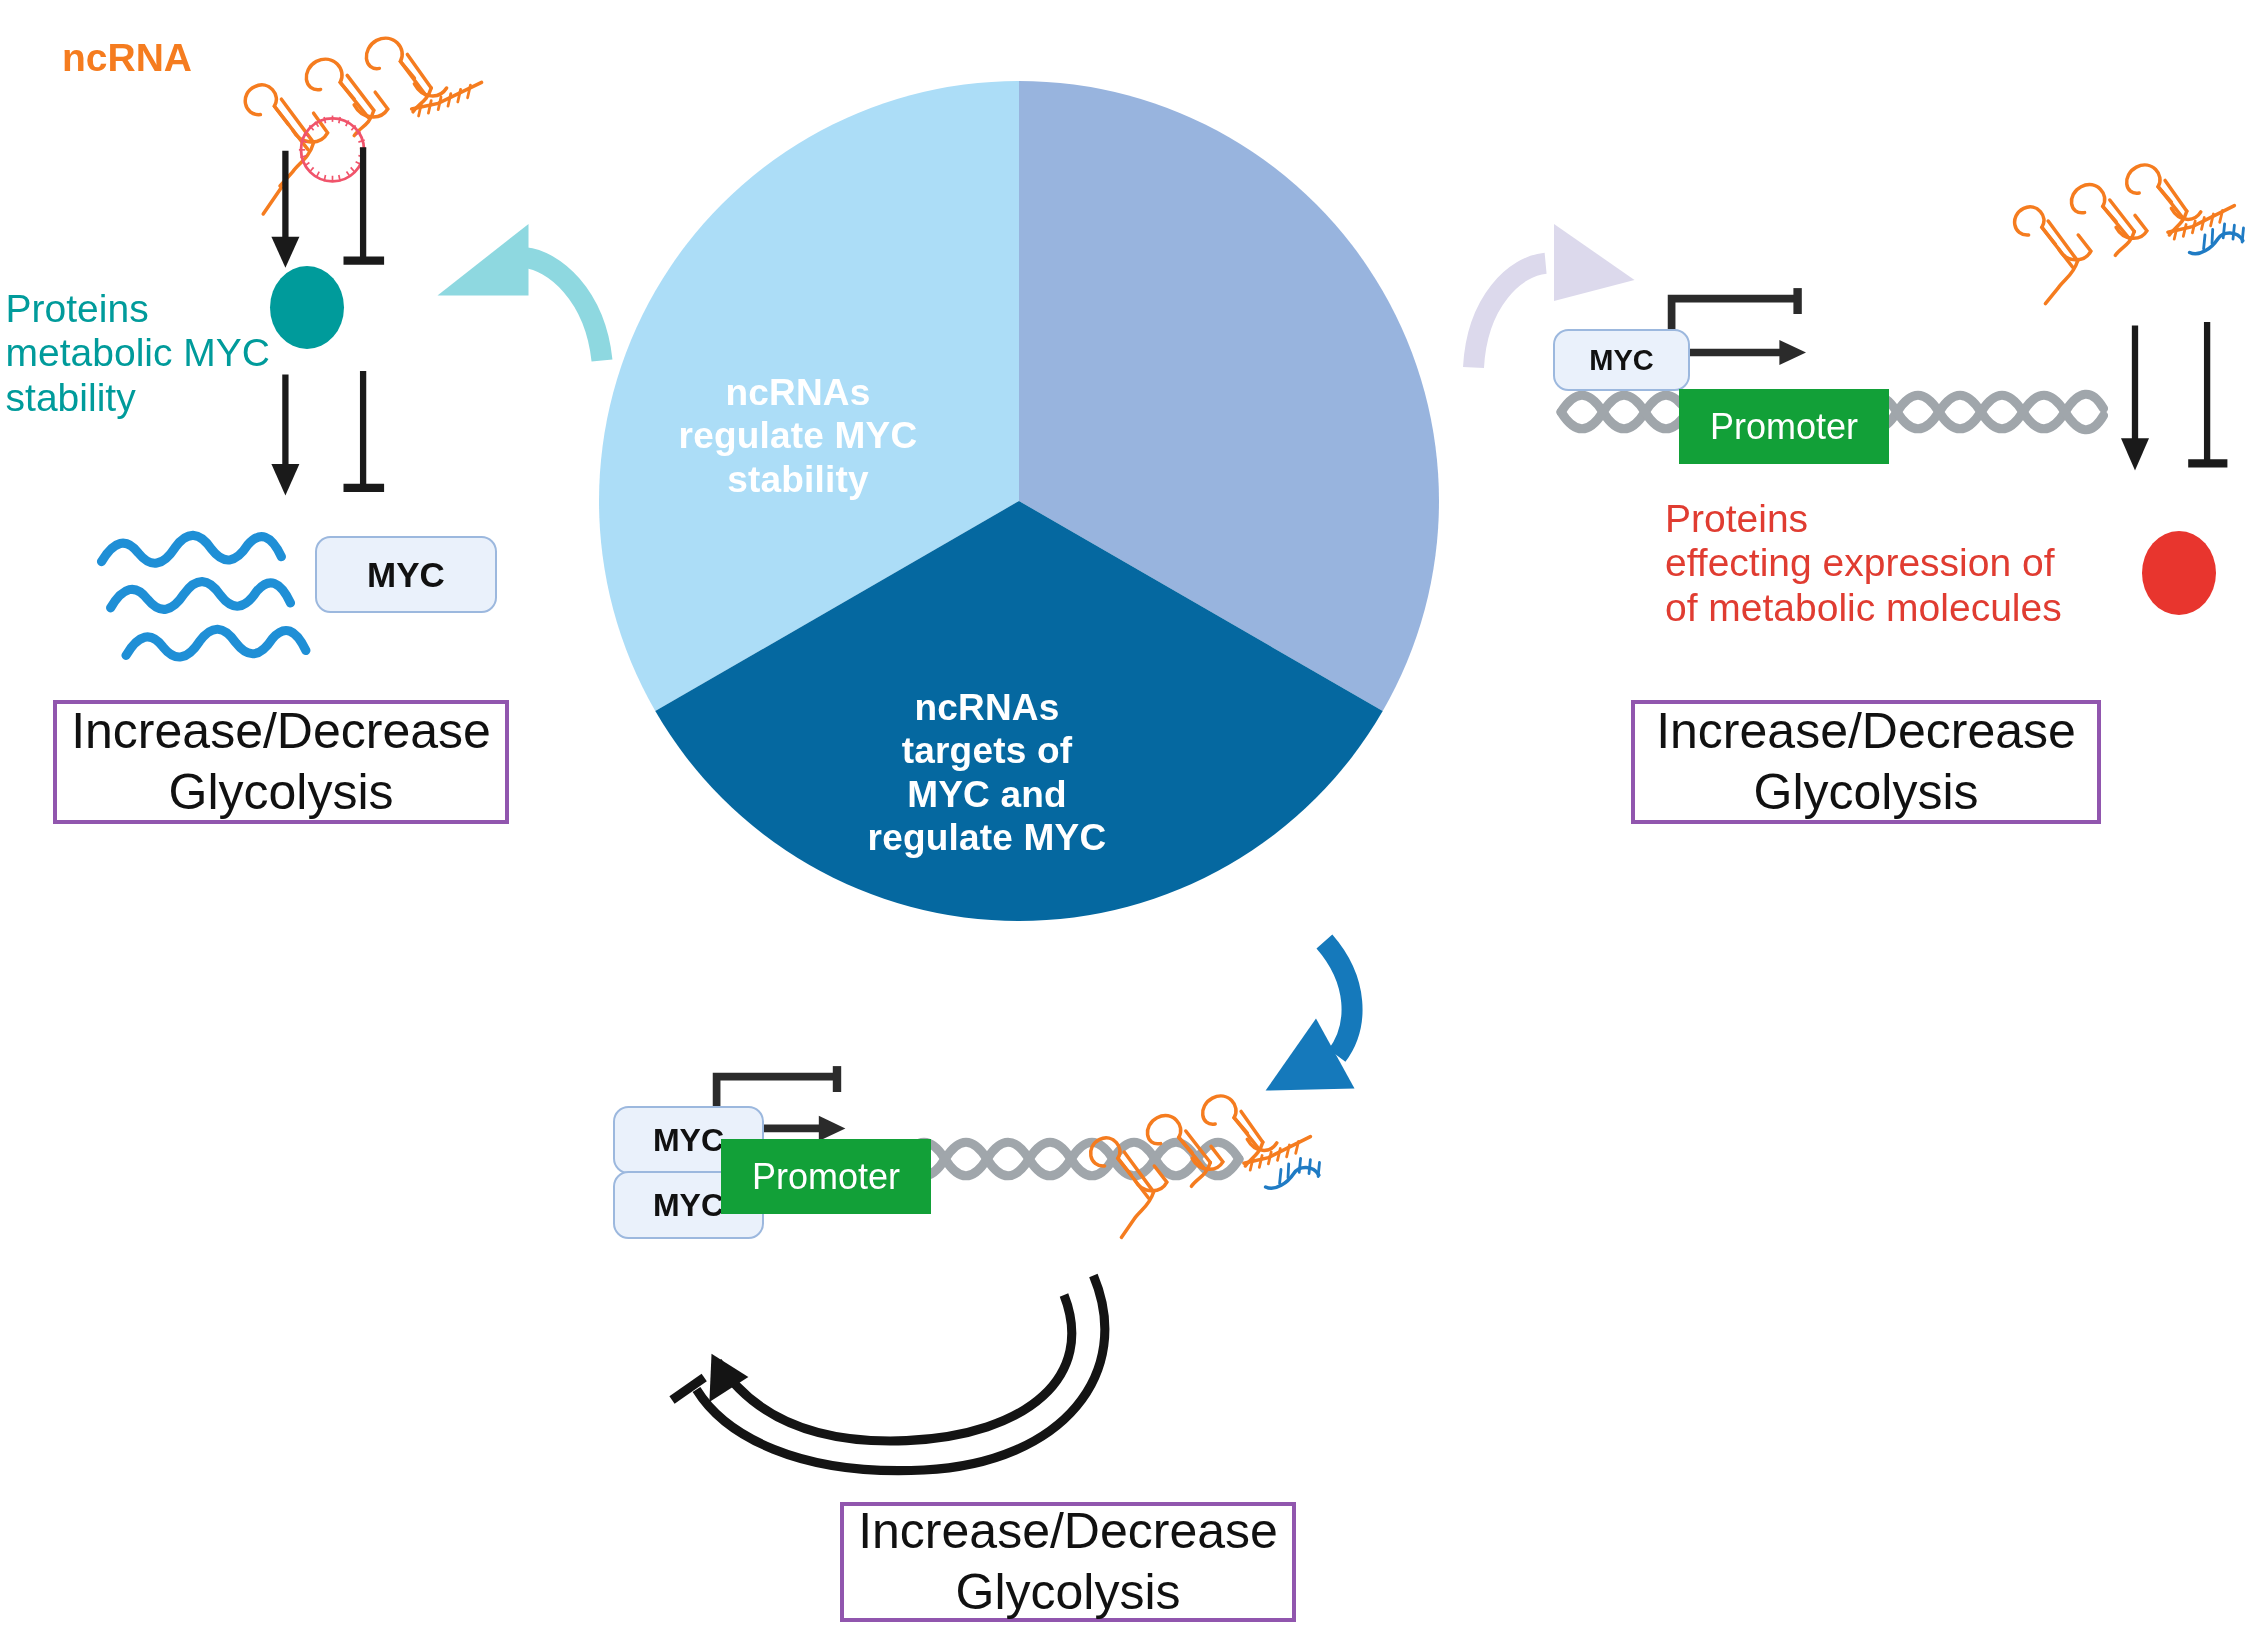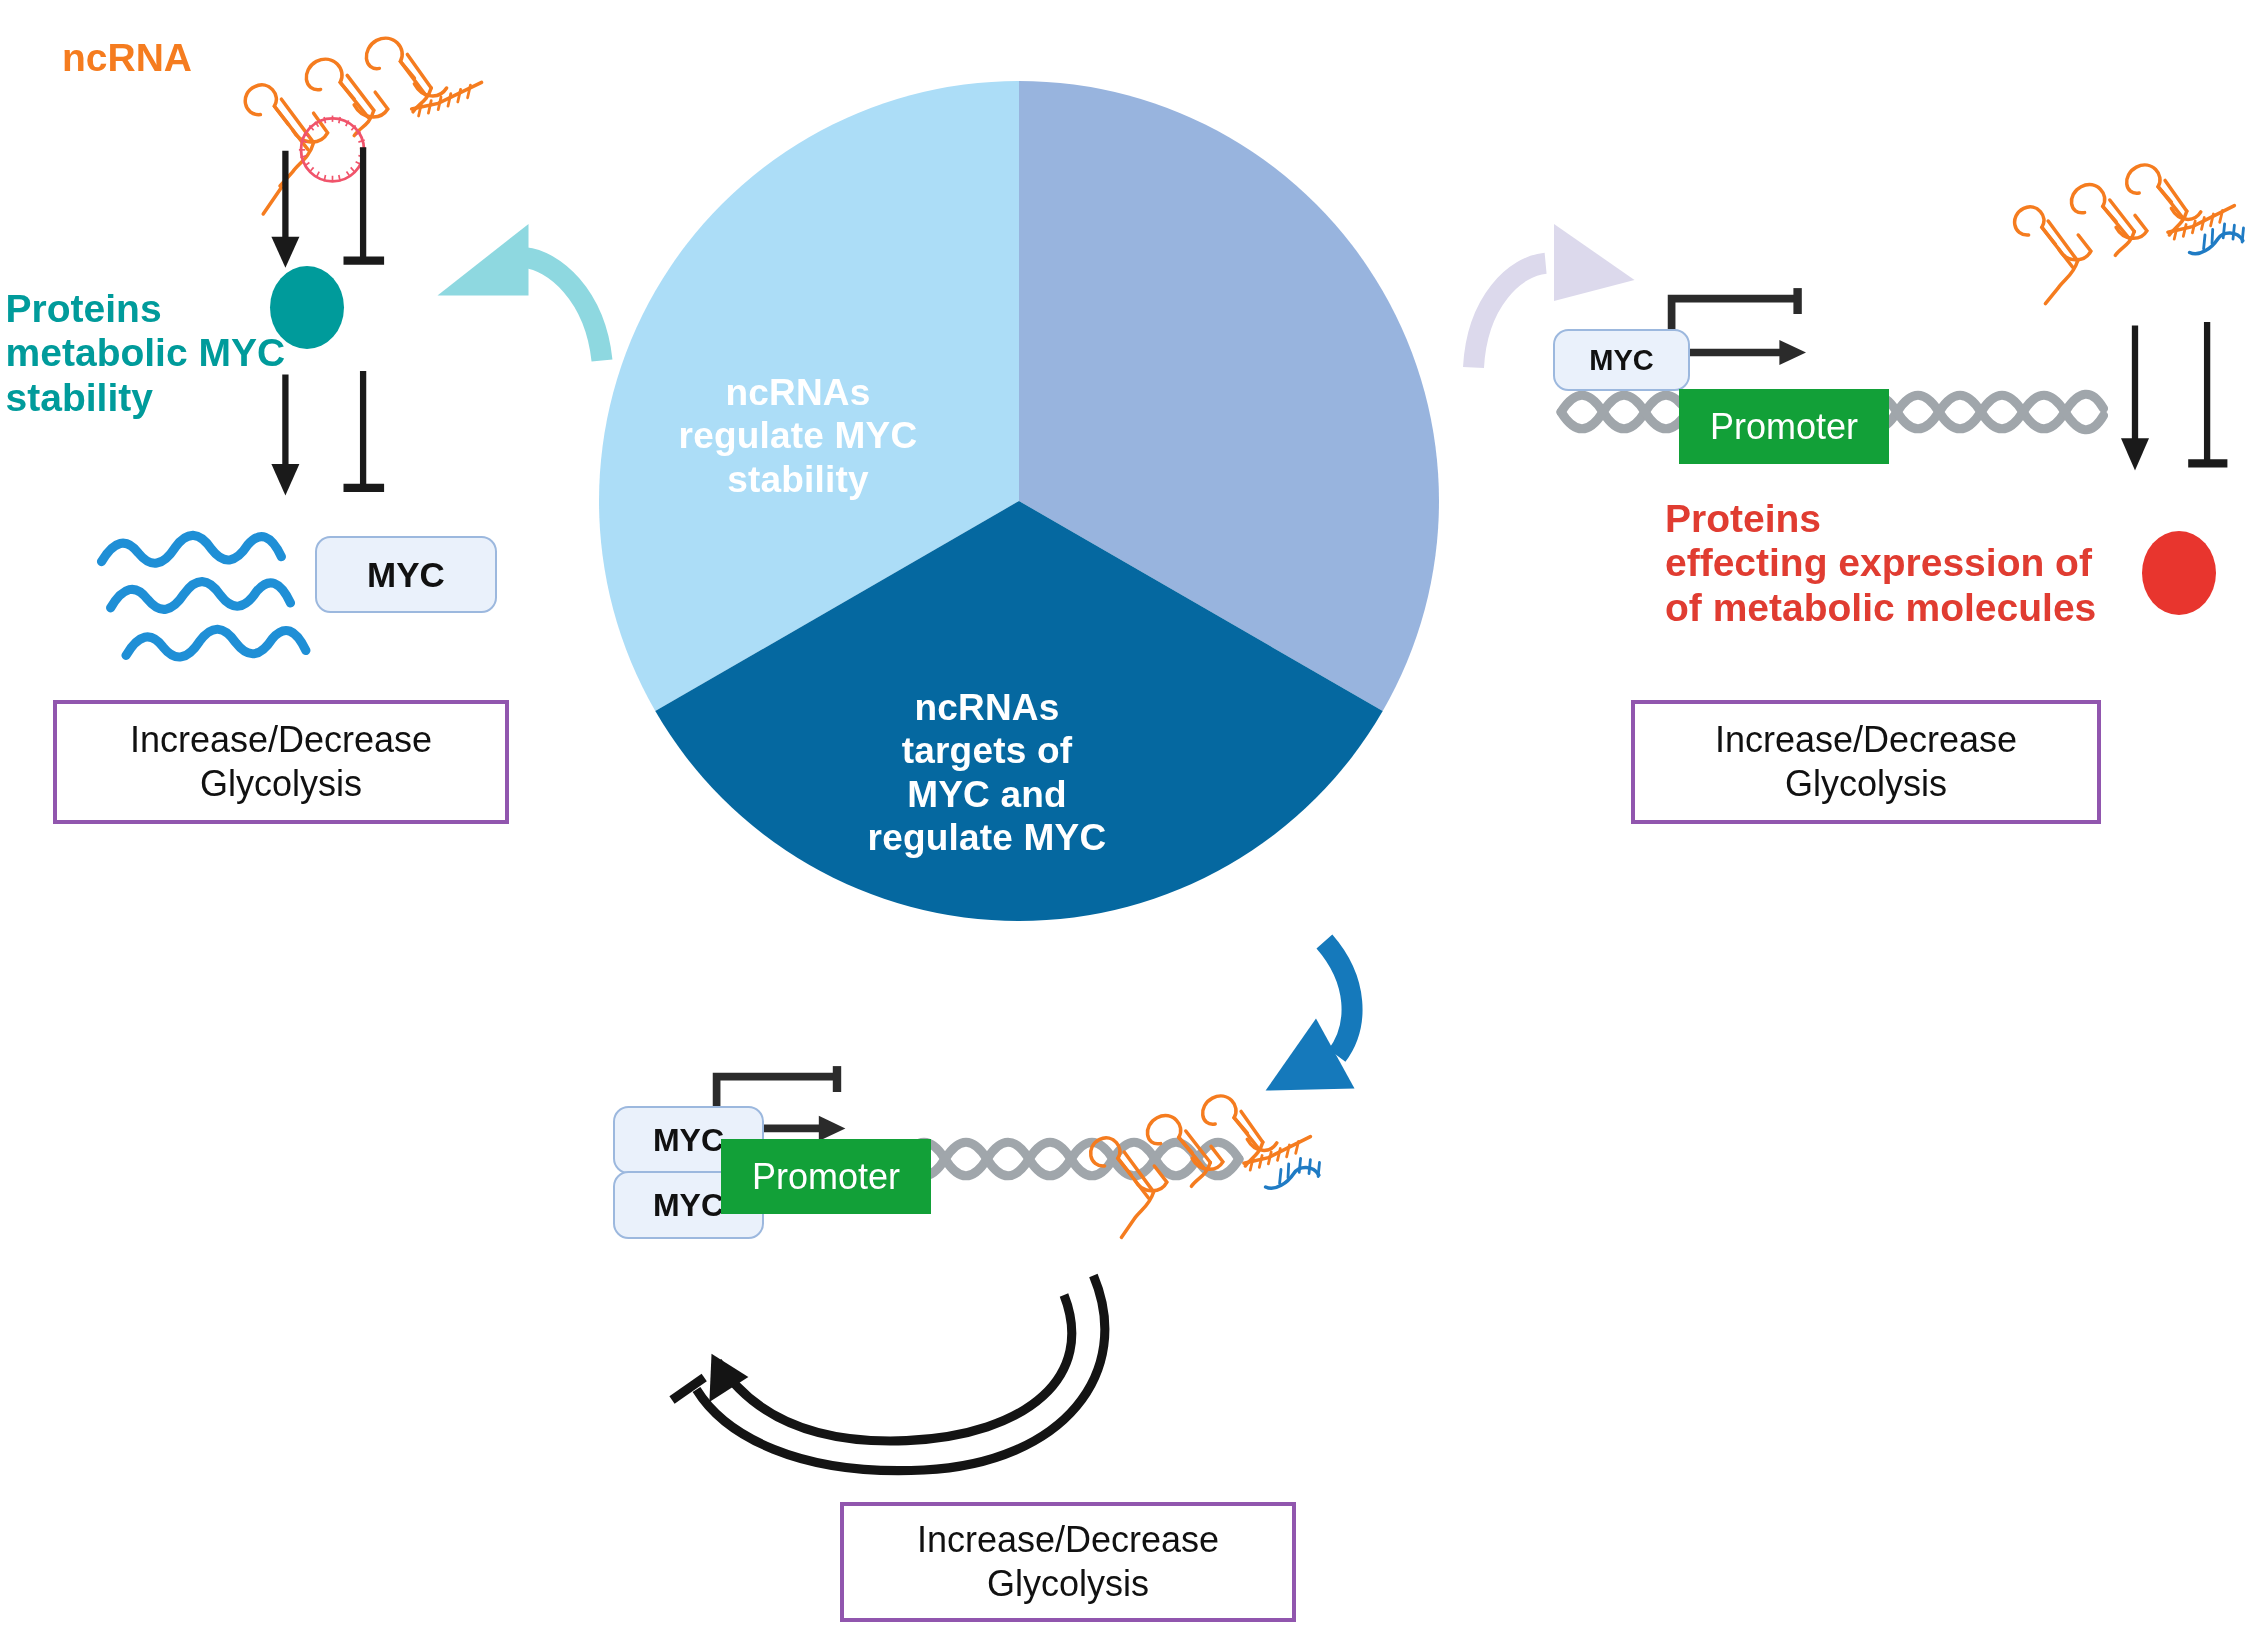--- a/index.html
+++ b/index.html
@@ -11,29 +11,29 @@
   
   #pie-wrap{left:599px;top:81px;width:840px;height:840px;}
   #pie-svg{display:block;}
   .pie-label{position:absolute;color:#ffffff;font-weight:bold;
              text-align:center;line-height:1.17;letter-spacing:0.2px;}
   #pie-label-stability{left:651px;top:371px;width:294px;font-size:37px;}
   #pie-label-direct{left:1071px;top:347px;width:329px;font-size:37px;}
   #pie-label-targets{left:833px;top:686px;width:308px;font-size:37px;}
 
   
-  .hdr-bold{font-weight:bold;line-height:1.14;}
+  .hdr-bold{font-weight:normal;line-height:1.14;}
   #ncrna-label{left:42px;top:36px;font-size:39px;font-weight:bold;color:#F57C1F;margin-left:20px;}
   #proteins-stability{left:5.6px;top:287px;width:301px;font-size:39px;color:#009B9B;}
   #proteins-expression{left:1665px;top:497px;width:707px;font-size:39px;color:#E03C31;}
 
   
   .glyco-box{border:4.9px solid #9156AE;background:#ffffff;
              display:flex;align-items:center;justify-content:center;
-             text-align:center;font-size:36px;color:#111111;line-height:1.22;}
+             text-align:center;font-size:50px;color:#111111;line-height:1.22;}
   #glyco-left{left:53px;top:700px;width:448px;height:116px;}
   #glyco-right{left:1631px;top:700px;width:462px;height:116px;}
   #glyco-bottom{left:840px;top:1502px;width:448px;height:112px;}
 
   
   .myc-pill{background:#EAF1FB;border:2.8px solid #9CB8DE;border-radius:15.4px;
             display:flex;align-items:center;justify-content:center;
             font-weight:bold;color:#111111;box-sizing:border-box;}
   #myc-left{left:315px;top:536px;width:182px;height:77px;font-size:35px;}
   #myc-tr{left:1553px;top:329px;width:137px;height:62px;font-size:29px;}

